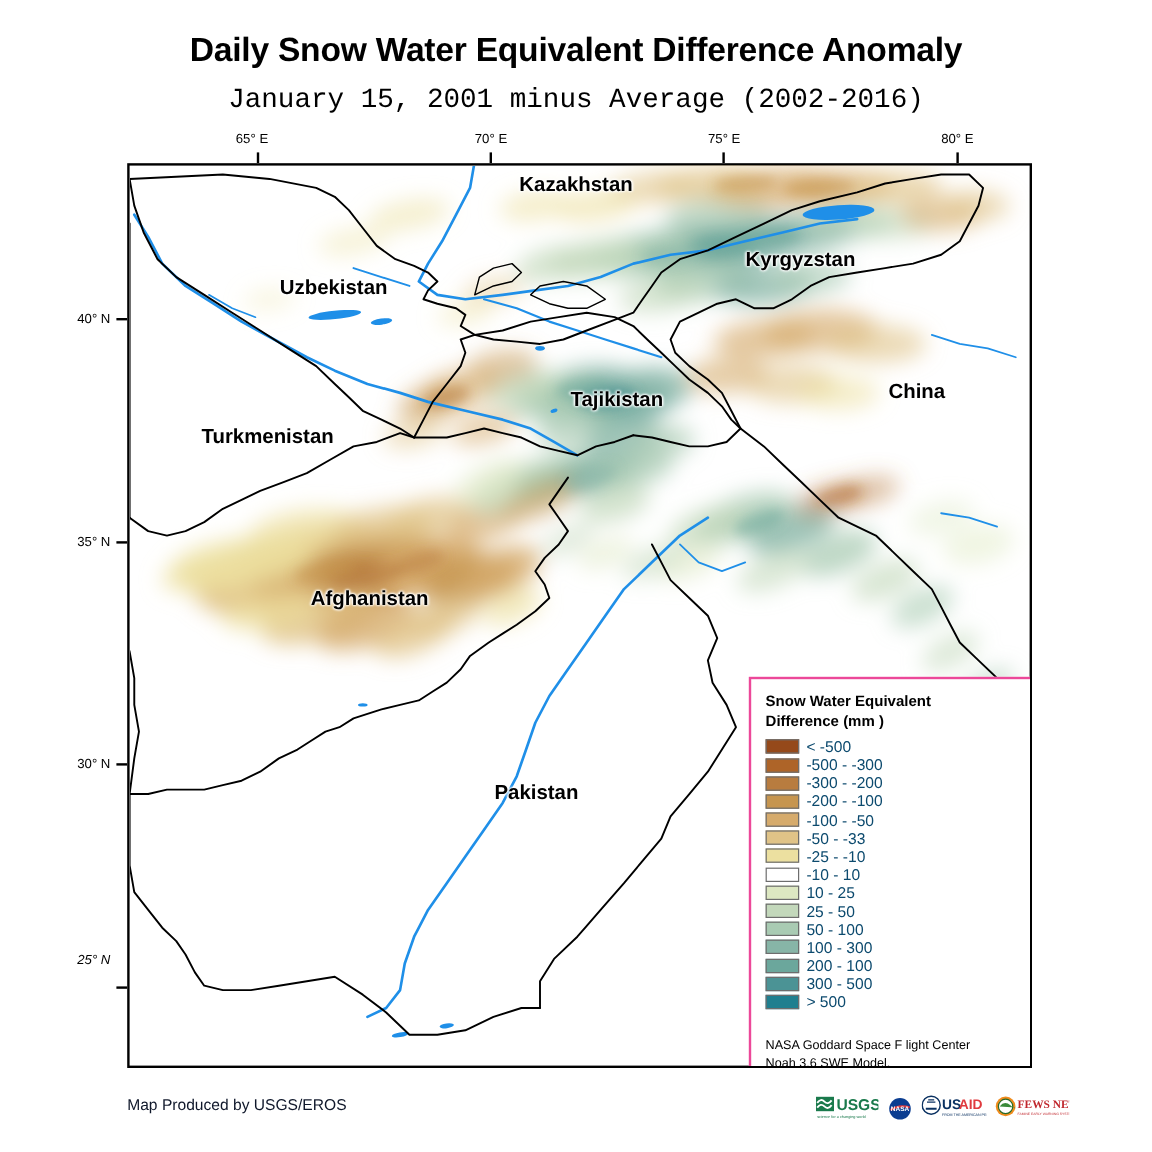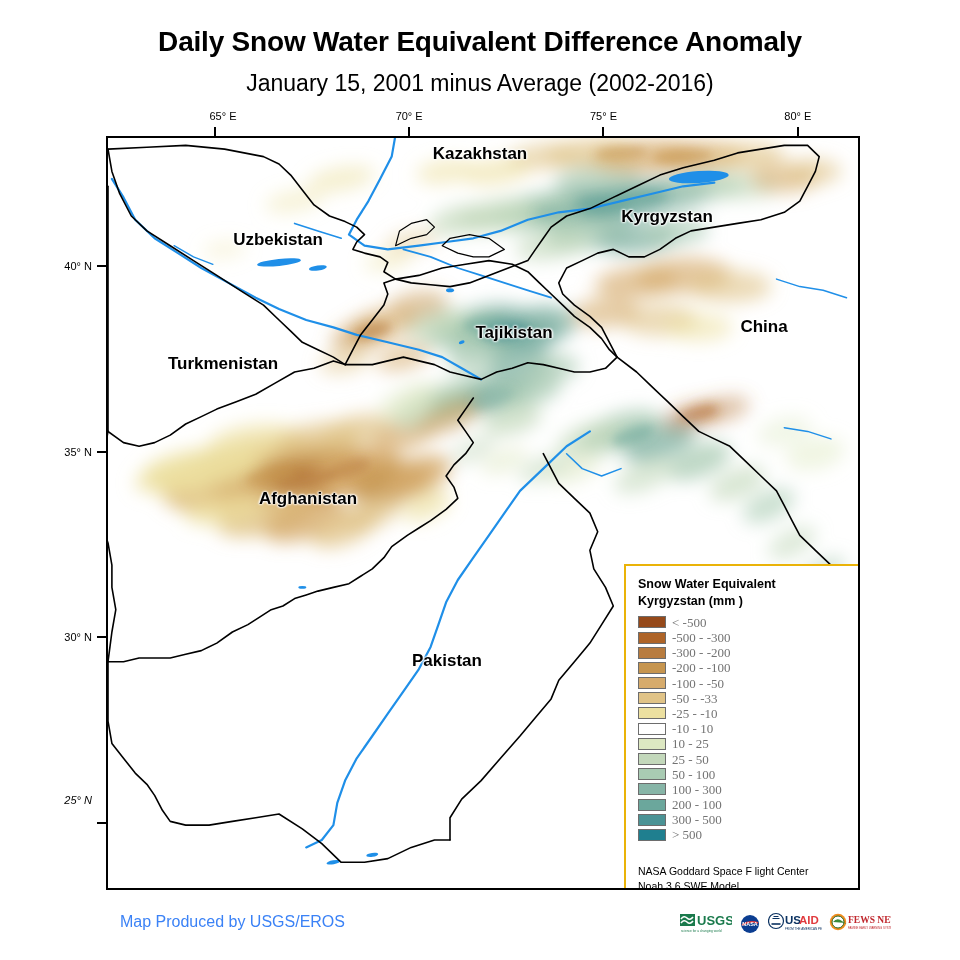--- a/index.html
+++ b/index.html
@@ -10,21 +10,21 @@
   }
   #root{position:absolute;inset:0;}
 
   
   .title{
     position:absolute;left:0;top:26px;width:960px;text-align:center;
     font-size:28px;font-weight:bold;color:#000;letter-spacing:-0.2px;
   }
   .subtitle{
     position:absolute;left:0;top:70px;width:960px;text-align:center;
-    font-size:23px;font-weight:normal;color:#000;
+    font-size:23px;font-weight:normal;color:#000;font-family:Liberation Mono, monospace;
   }
 
   
   #mapframe{
     position:absolute;left:106px;top:136px;width:754px;height:754px;
     border:2px solid #000;box-sizing:border-box;background:#ffffff;
     overflow:hidden;
   }
   #mapcanvas{position:absolute;inset:0;}
   #mapcanvas svg{display:block;}
@@ -38,48 +38,48 @@
   
   .clabel{
     position:absolute;font-size:17px;font-weight:bold;color:#000;
     white-space:nowrap;transform:translate(-50%,-50%);
     text-shadow:0 0 2px #fff,0 0 3px #fff,1px 0 2px #fff,-1px 0 2px #fff;
   }
 
   
   #legend{
     position:absolute;left:516px;top:426px;width:248px;height:328px;
-    background:#ffffff;border:2px solid #eab308;box-sizing:border-box;
+    background:#ffffff;border:2px solid #ec4899;box-sizing:border-box;
     padding:10px 10px 6px 12px;
   }
   .leg-title{font-size:12.5px;font-weight:bold;color:#000;line-height:1.35;margin-bottom:5px;}
   .leg-row{display:flex;align-items:center;height:15.2px;}
   .leg-sw{
     width:28px;height:12px;border:1.5px solid #6d6d6d;box-sizing:border-box;
     margin-right:6px;flex:none;
   }
-  .leg-lbl{font-size:13px;color:#737373;line-height:1;white-space:nowrap;font-family:Liberation Serif, serif;}
+  .leg-lbl{font-size:13px;color:#0c4a6e;line-height:1;white-space:nowrap;}
   .leg-foot{font-size:10.5px;color:#000;line-height:1.45;margin-top:21px;}
 
   
-  .credit{position:absolute;left:120px;top:913px;font-size:16px;color:#3b82f6;}
+  .credit{position:absolute;left:106px;top:913px;font-size:13px;color:#0f172a;}
   #logos{position:absolute;left:680px;top:909px;height:30px;display:flex;align-items:center;gap:7px;}
   .logo{height:26px;display:flex;align-items:center;}
 </style>
 </head>
 <body>
 
 <div id="root">
 
   <div class="title">Daily Snow Water Equivalent Difference Anomaly</div>
   <div class="subtitle">January 15, 2001 minus Average (2002-2016)</div>
 
   <div id="lon-axis">
       <div class="tick-lon" style="left: 213.825px;"></div>
-      <div class="lbl-lon" style="left: 223px;">65° E</div>
+      <div class="lbl-lon" style="left: 210px;">65° E</div>
       <div class="tick-lon" style="left: 408.155px;"></div>
       <div class="lbl-lon" style="left: 409.155px;">70° E</div>
       <div class="tick-lon" style="left: 602.485px;"></div>
       <div class="lbl-lon" style="left: 603.485px;">75° E</div>
       <div class="tick-lon" style="left: 796.814px;"></div>
       <div class="lbl-lon" style="left: 797.814px;">80° E</div>
     </div>
   <div id="lat-axis">
       <div class="tick-lat" style="top: 265px;"></div>
       <div class="lbl-lat" style="top: 266px;">40° N</div>
@@ -249,21 +249,21 @@
         <div class="clabel" style="left: 406px; top: 195px;">Tajikistan</div>
         <div class="clabel" style="left: 656px; top: 189px;">China</div>
         <div class="clabel" style="left: 115px; top: 226px;">Turkmenistan</div>
         <div class="clabel" style="left: 200px; top: 361px;">Afghanistan</div>
         <div class="clabel" style="left: 339px; top: 523px;">Pakistan</div>
       </div>
 
     <div id="legend">
       <div class="leg-title">
         <div>Snow Water Equivalent</div>
-        <div>Kyrgyzstan (mm )</div>
+        <div>Difference (mm )</div>
       </div>
       <div id="legend-rows">
           <div class="leg-row">
             <div class="leg-sw" style="background: rgb(149, 73, 26);"></div>
             <div class="leg-lbl">&lt; -500</div>
           </div>
           <div class="leg-row">
             <div class="leg-sw" style="background: rgb(174, 100, 40);"></div>
             <div class="leg-lbl">-500 - -300</div>
           </div>

